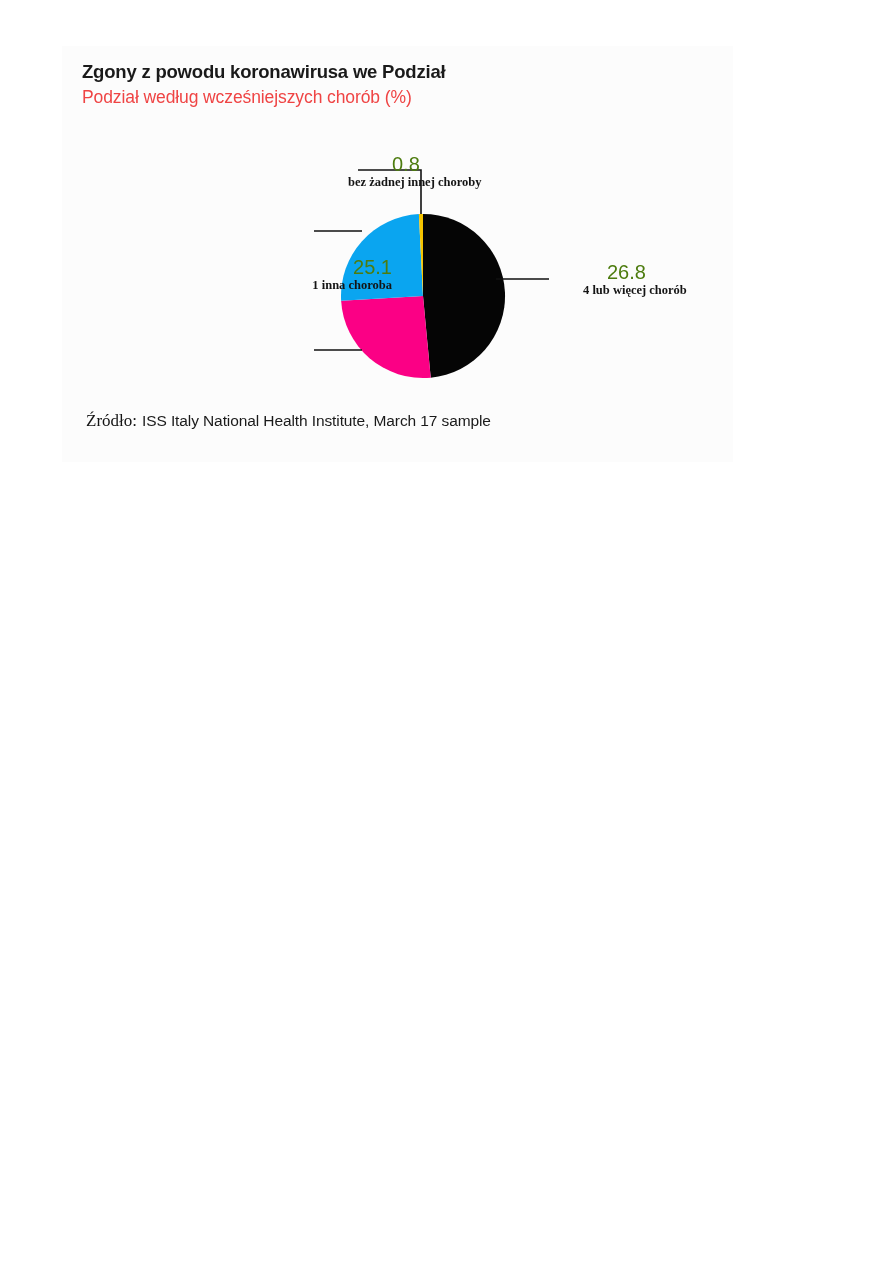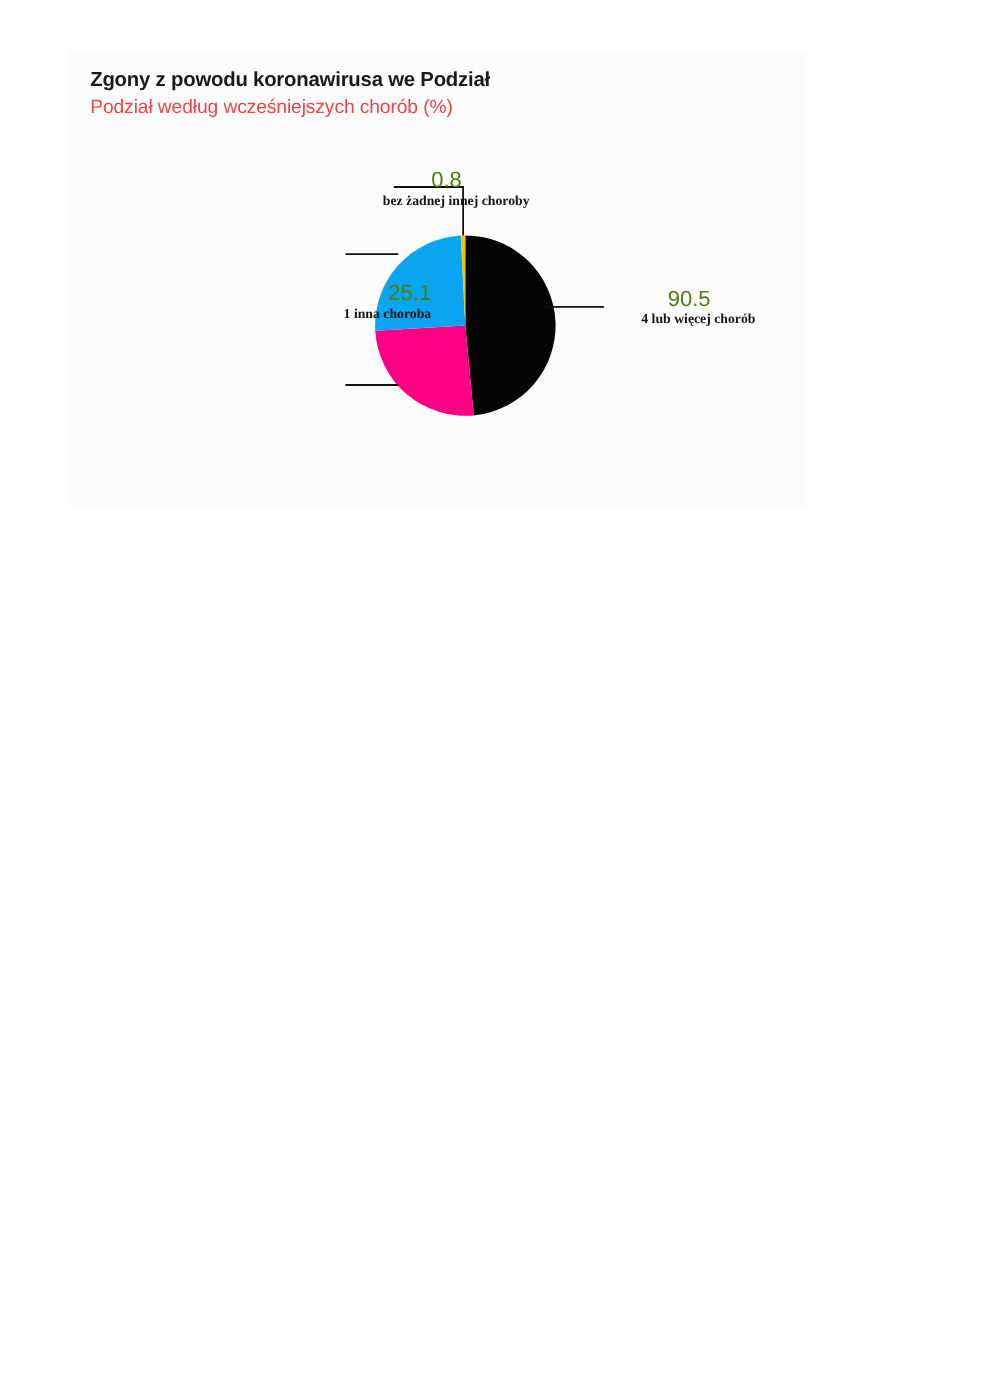--- a/index.html
+++ b/index.html
@@ -150,18 +150,21 @@
     <div class="desc">bez żadnej innej choroby</div>
   </div>
 
   <div class="callout" id="callout-one">
     <div class="value">25.1</div>
     <div class="desc">1 inna choroba</div>
   </div>
 
 
   <div class="callout" id="callout-three">
-    <div class="value">90.5</div>
+    <div class="value">26.8</div>
     <div class="desc">4 lub więcej chorób</div>
   </div>
 
+  <div id="source-line">
+    <span id="source-label">Źródło:</span><span id="source-text">ISS Italy National Health Institute, March 17 sample</span>
+  </div>
 
 </div>
 
 </body></html>

